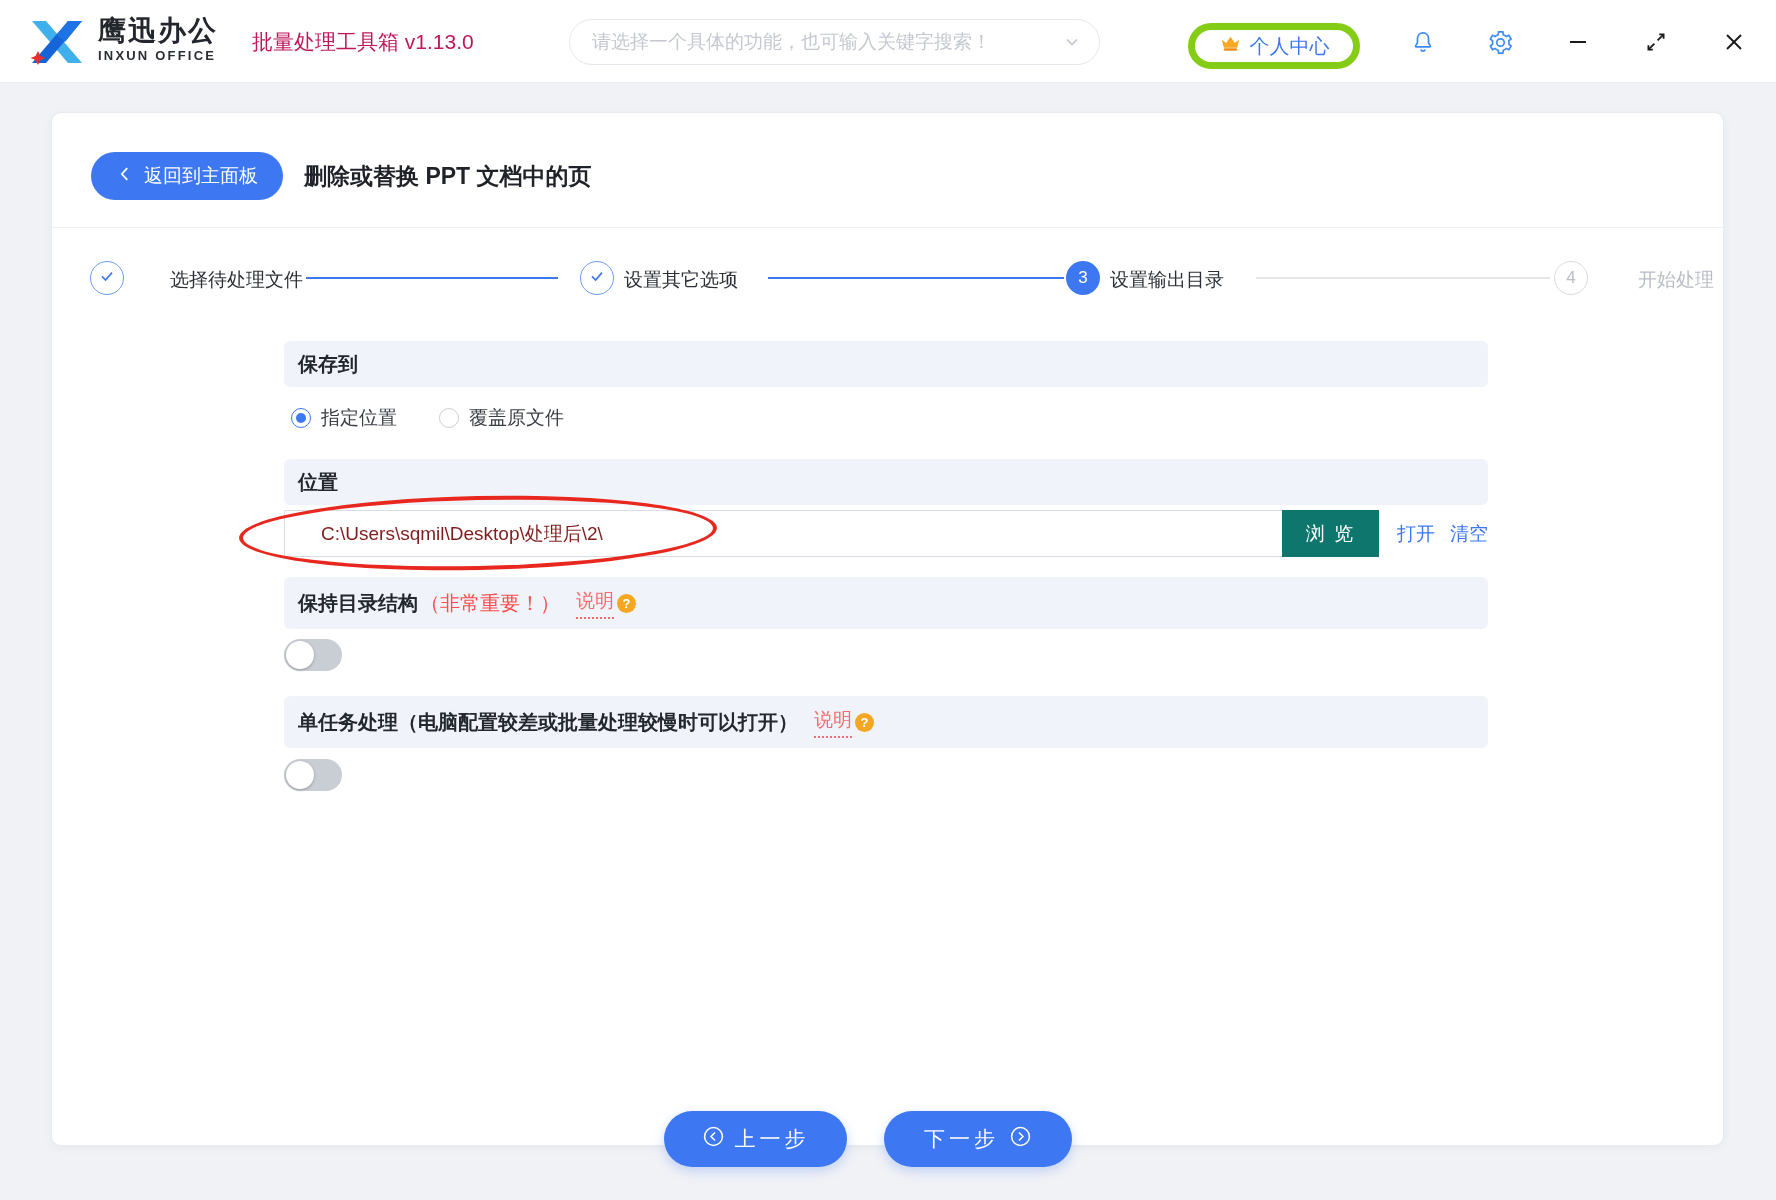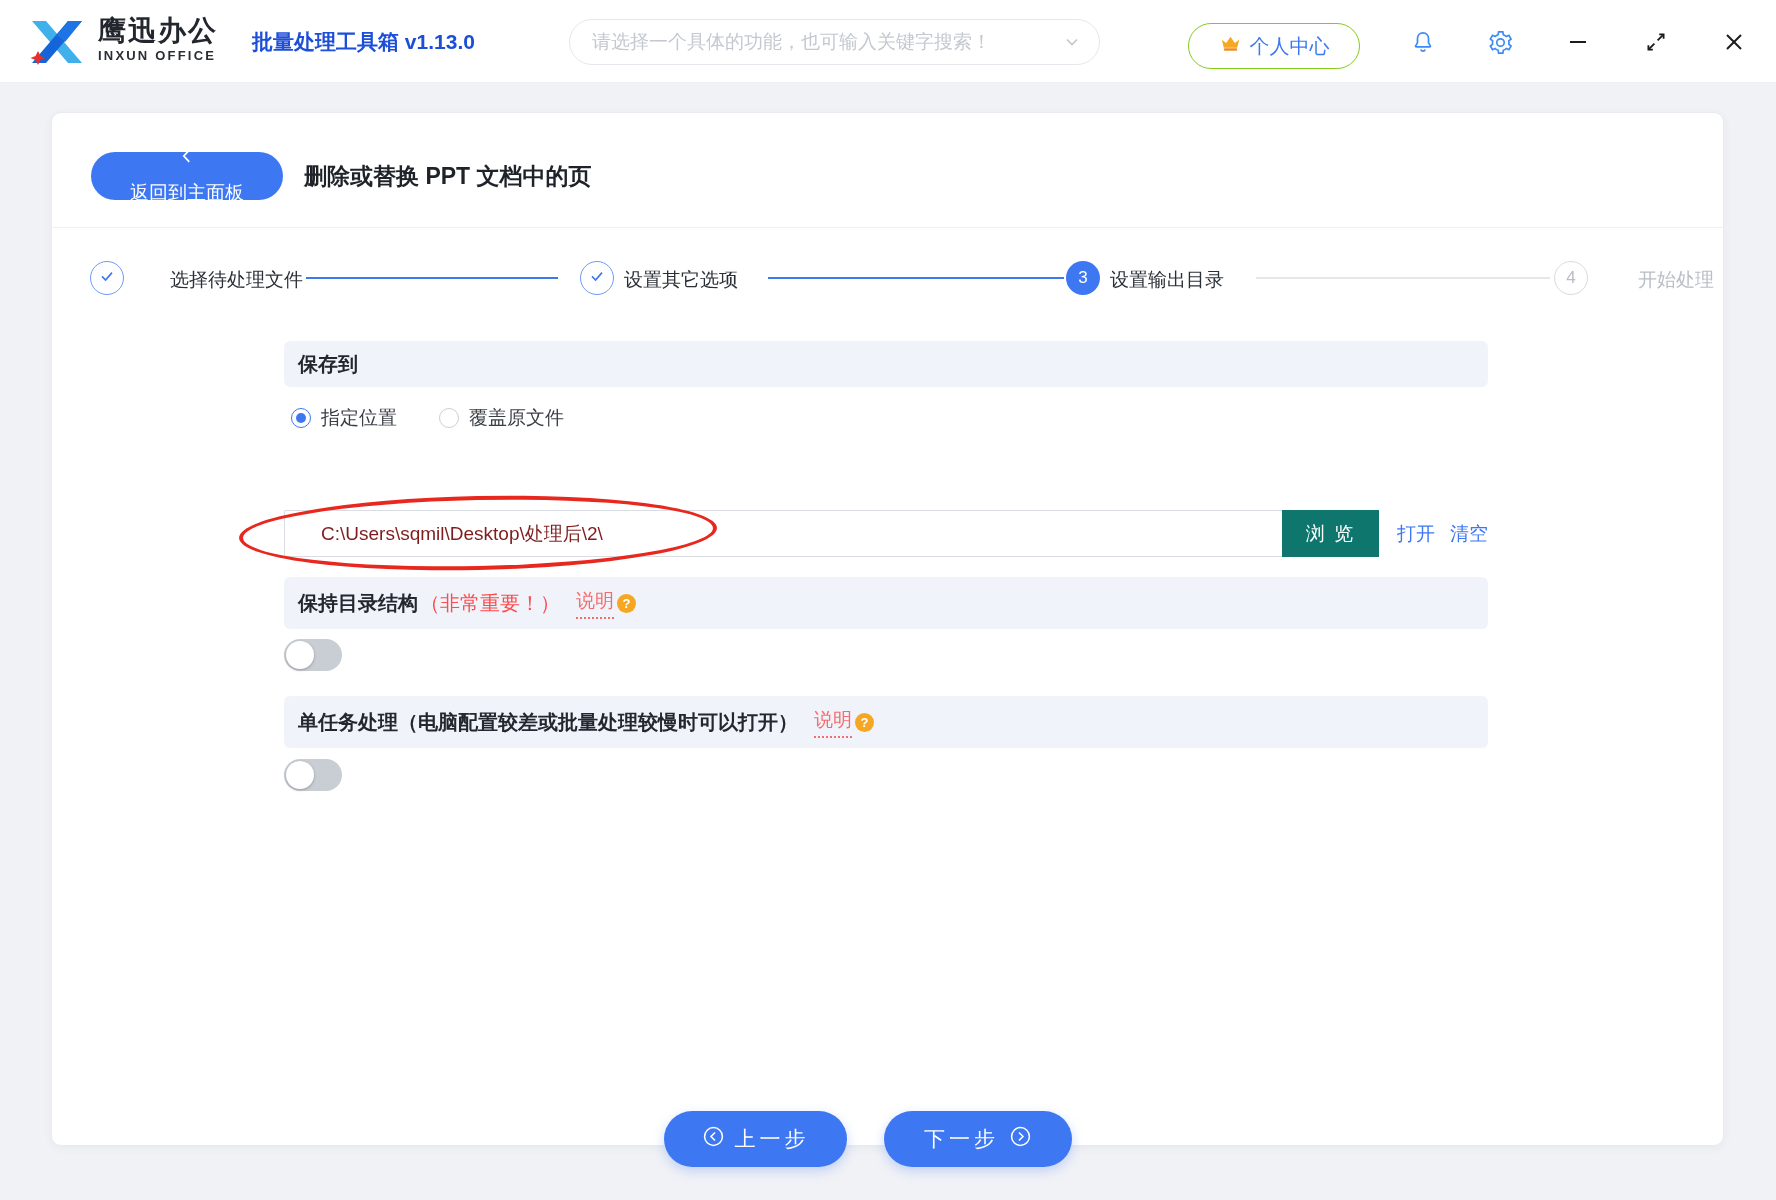--- a/index.html
+++ b/index.html
@@ -5,31 +5,31 @@
   * { margin:0; padding:0; box-sizing:border-box; }
   html,body { width:1776px; height:1200px; overflow:hidden; }
   body { background:#f1f2f6; font-family:"Liberation Sans","DejaVu Sans",sans-serif; position:relative; }
 
   
   .topbar { position:absolute; top:0; left:0; width:1776px; height:83px; background:#fff; border-bottom:1px solid #eceef2; z-index:5; }
   .logo-mark { position:absolute; left:24px; top:13px; }
   .brand { position:absolute; left:98px; top:16px; }
   .brand-cn { font-size:28px; font-weight:800; color:#23272d; line-height:30px; letter-spacing:2px; }
   .brand-en { font-size:13px; font-weight:700; color:#2a2e34; letter-spacing:2.2px; margin-top:2px; }
-  .app-title { position:absolute; left:252px; top:0; height:83px; line-height:83px; font-size:21px; color:#1d4ed8;font-weight:bold; }
+  .app-title { position:absolute; left:252px; top:0; height:83px; line-height:83px; font-size:21px; color:#be185d; }
   .search-wrap { position:absolute; left:569px; top:19px; width:531px; height:46px; }
   .search-wrap input { width:100%; height:100%; border:1px solid #e4e7ec; border-radius:23px; padding:0 52px 0 22px; font-size:19px; color:#555; outline:none; font-family:inherit; background:#fff; }
   .search-wrap input::placeholder { color:#c4c8d0; }
   .search-chevron { position:absolute; right:18px; top:13px; }
-  .user-pill { position:absolute; left:1188px; top:23px; width:172px; height:46px; border:1px solid #84cc16; border-radius:23px; background:#fff; display:flex; align-items:center; justify-content:center; gap:8px; color:#3d78f2; font-size:20px; cursor:pointer; }
+  .user-pill { position:absolute; left:1188px; top:23px; width:172px; height:46px; border:7px solid #84cc16; border-radius:23px; background:#fff; display:flex; align-items:center; justify-content:center; gap:8px; color:#3d78f2; font-size:20px; cursor:pointer; }
   .tb-btn { position:absolute; top:24px; width:40px; height:40px; display:flex; align-items:center; justify-content:center; cursor:pointer; }
 
   
   .card { position:absolute; left:51px; top:112px; width:1673px; height:1034px; background:#fff; border:1px solid #e9ebf0; border-radius:10px; box-shadow:0 2px 10px rgba(40,50,80,.05); z-index:2; }
-  .back-btn { position:absolute; left:39px; top:39px; width:192px; height:48px; border-radius:24px; background:#3d78f2; color:#fff; font-size:19px; display:flex; align-items:center; justify-content:center; gap:10px; cursor:pointer;flex-direction:column; }
+  .back-btn { position:absolute; left:39px; top:39px; width:192px; height:48px; border-radius:24px; background:#3d78f2; color:#fff; font-size:19px; display:flex; align-items:center; justify-content:center; gap:10px; cursor:pointer; }
   .page-title { position:absolute; left:252px; top:39px; height:48px; line-height:48px; font-size:23px; font-weight:700; color:#1f2329; }
   .hdr-divider { position:absolute; left:0; top:114px; width:100%; height:1px; background:#f0f1f5; }
 
   
   .step-circle { position:absolute; width:34px; height:34px; border-radius:50%; top:148px; display:flex; align-items:center; justify-content:center; }
   .step-circle.done { border:1.5px solid #6e9bf5; background:#fff; }
   .step-circle.active { background:#3d78f2; color:#fff; font-size:17px; }
   .step-circle.pending { border:1.5px solid #d8dbe0; color:#b9bdc4; font-size:17px; background:#fff; }
   .step-label { position:absolute; top:154px; font-size:19px; color:#2b2f36; white-space:nowrap; }
   .step-label.pending { color:#b9bdc4; }
@@ -201,20 +201,23 @@
   <div class="radio-row">
     <span class="radio sel">
         <span class="radio-dot"></span>
       </span>
     <span class="radio-lab">指定位置</span>
     <span style="width:42px;"></span>
     <span class="radio unsel"></span>
     <span class="radio-lab">覆盖原文件</span>
   </div>
 
+  <div class="sec-bar" style="top:346px; height:46px;">
+    <span class="sec-title">位置</span>
+  </div>
   <div class="input-row">
     <input class="path-input" type="text" value="C:\Users\sqmil\Desktop\处理后\2\" style="">
     <div class="browse-btn">
       <span>浏 览</span>
     </div>
     <span class="txt-link lnk-open">打开</span>
     <span class="txt-link lnk-clear">清空</span>
   </div>
   <div class="red-ellipse"></div>
 

